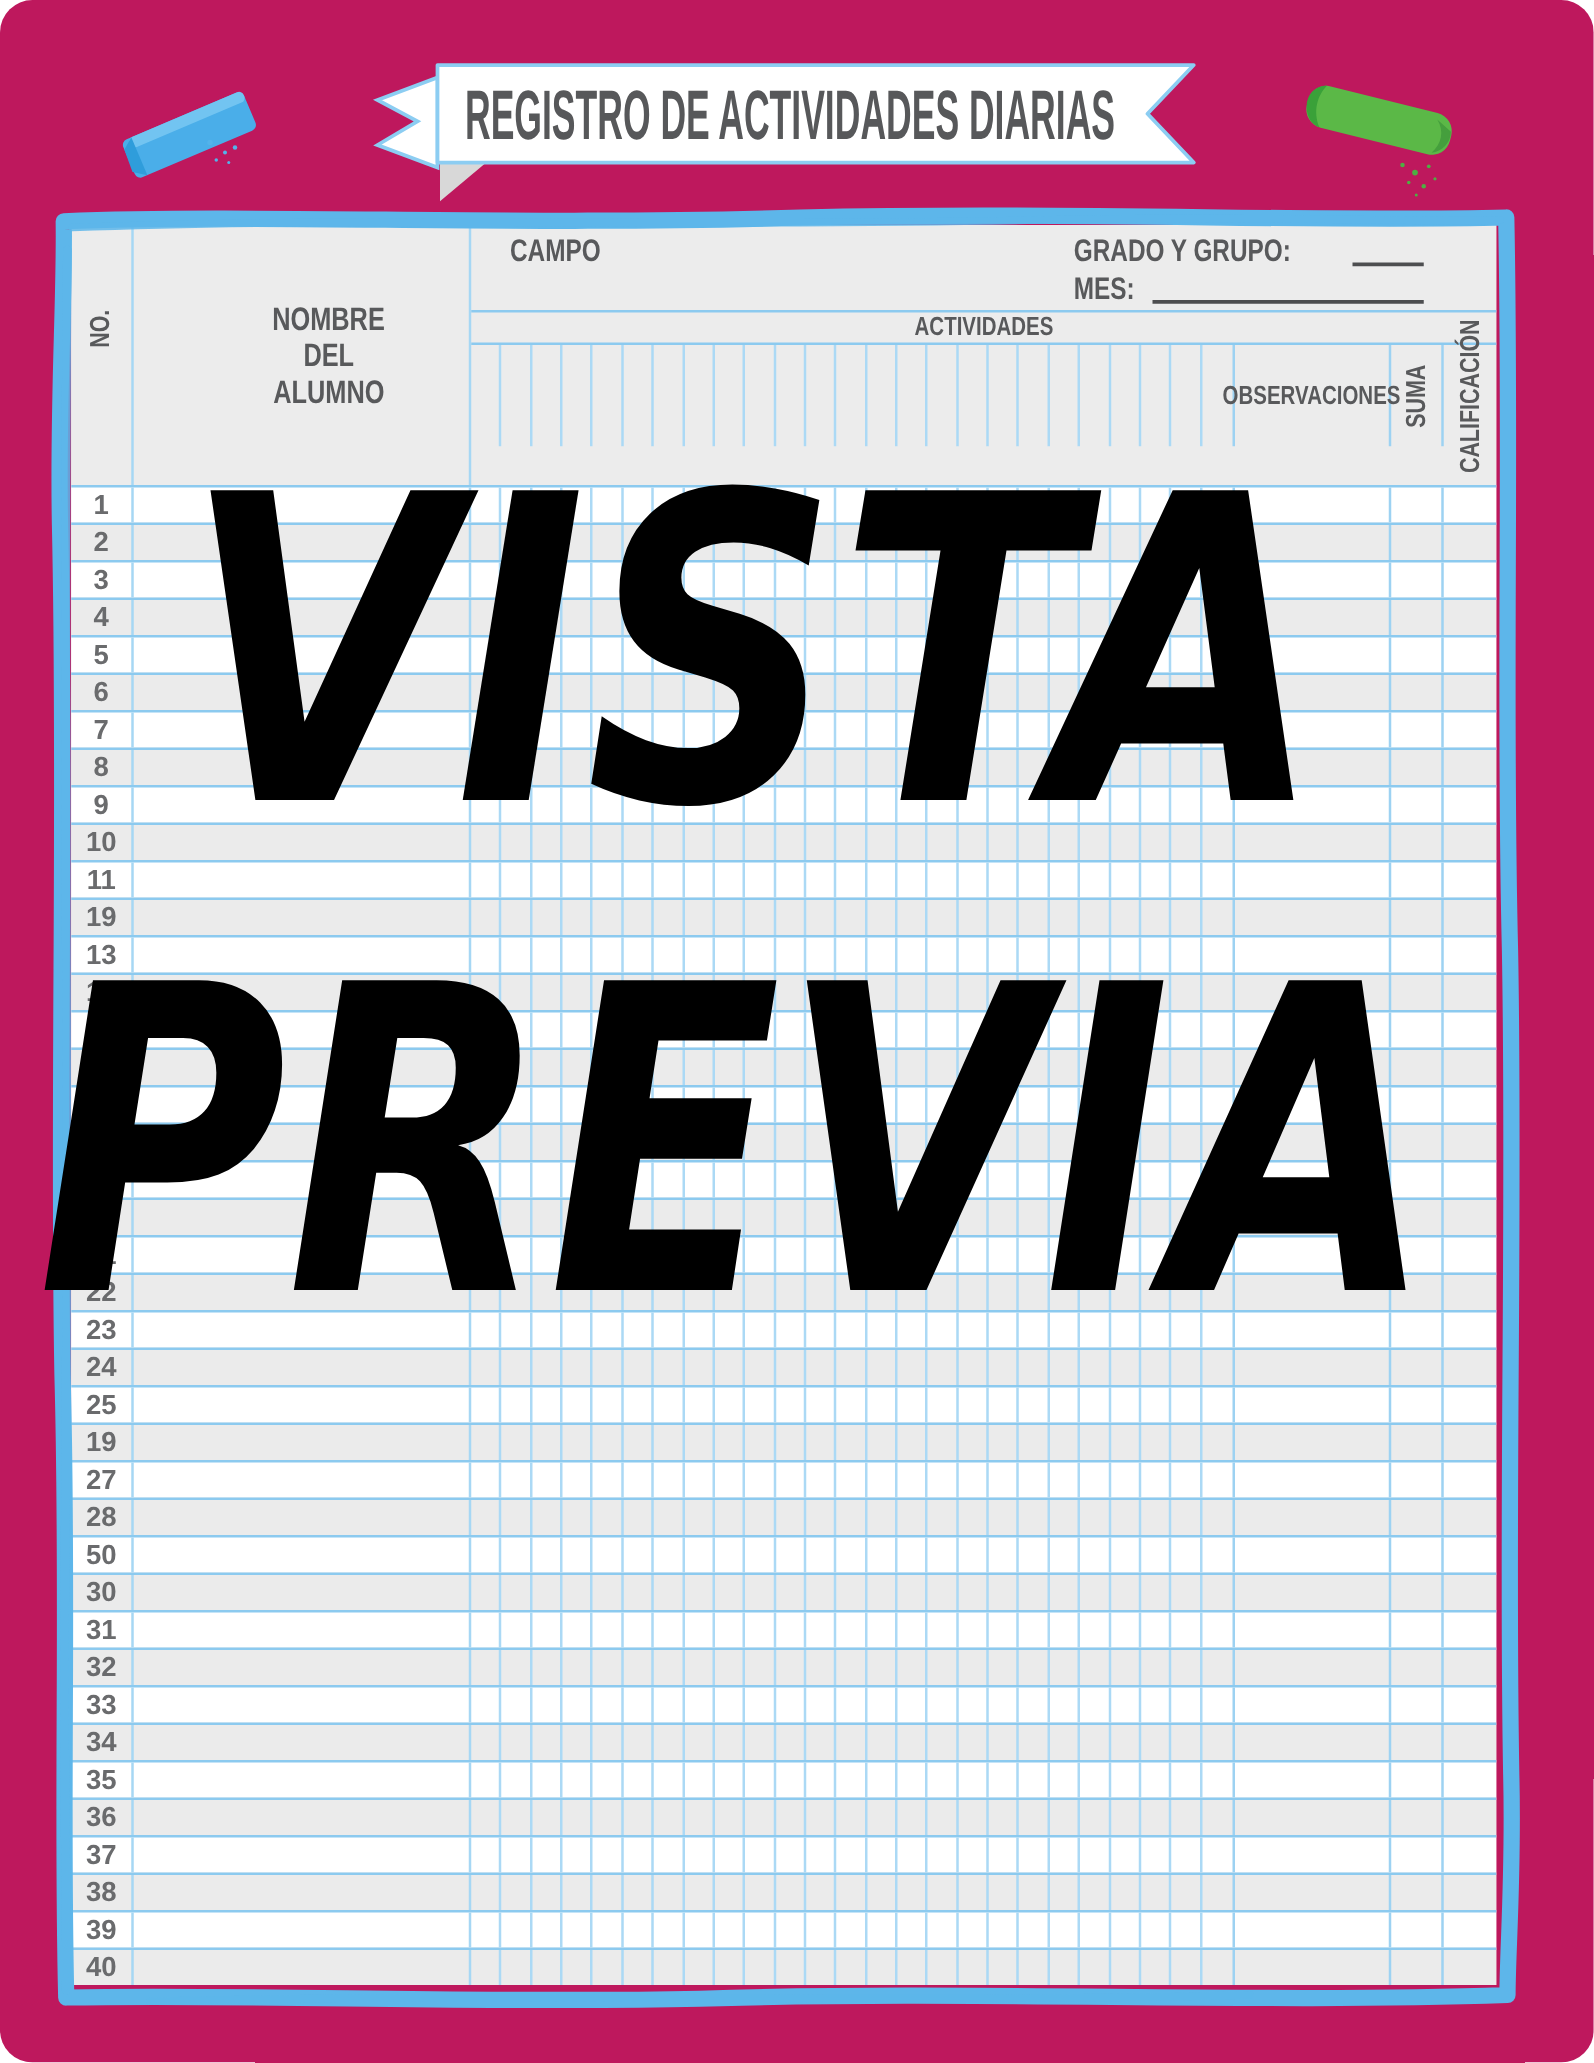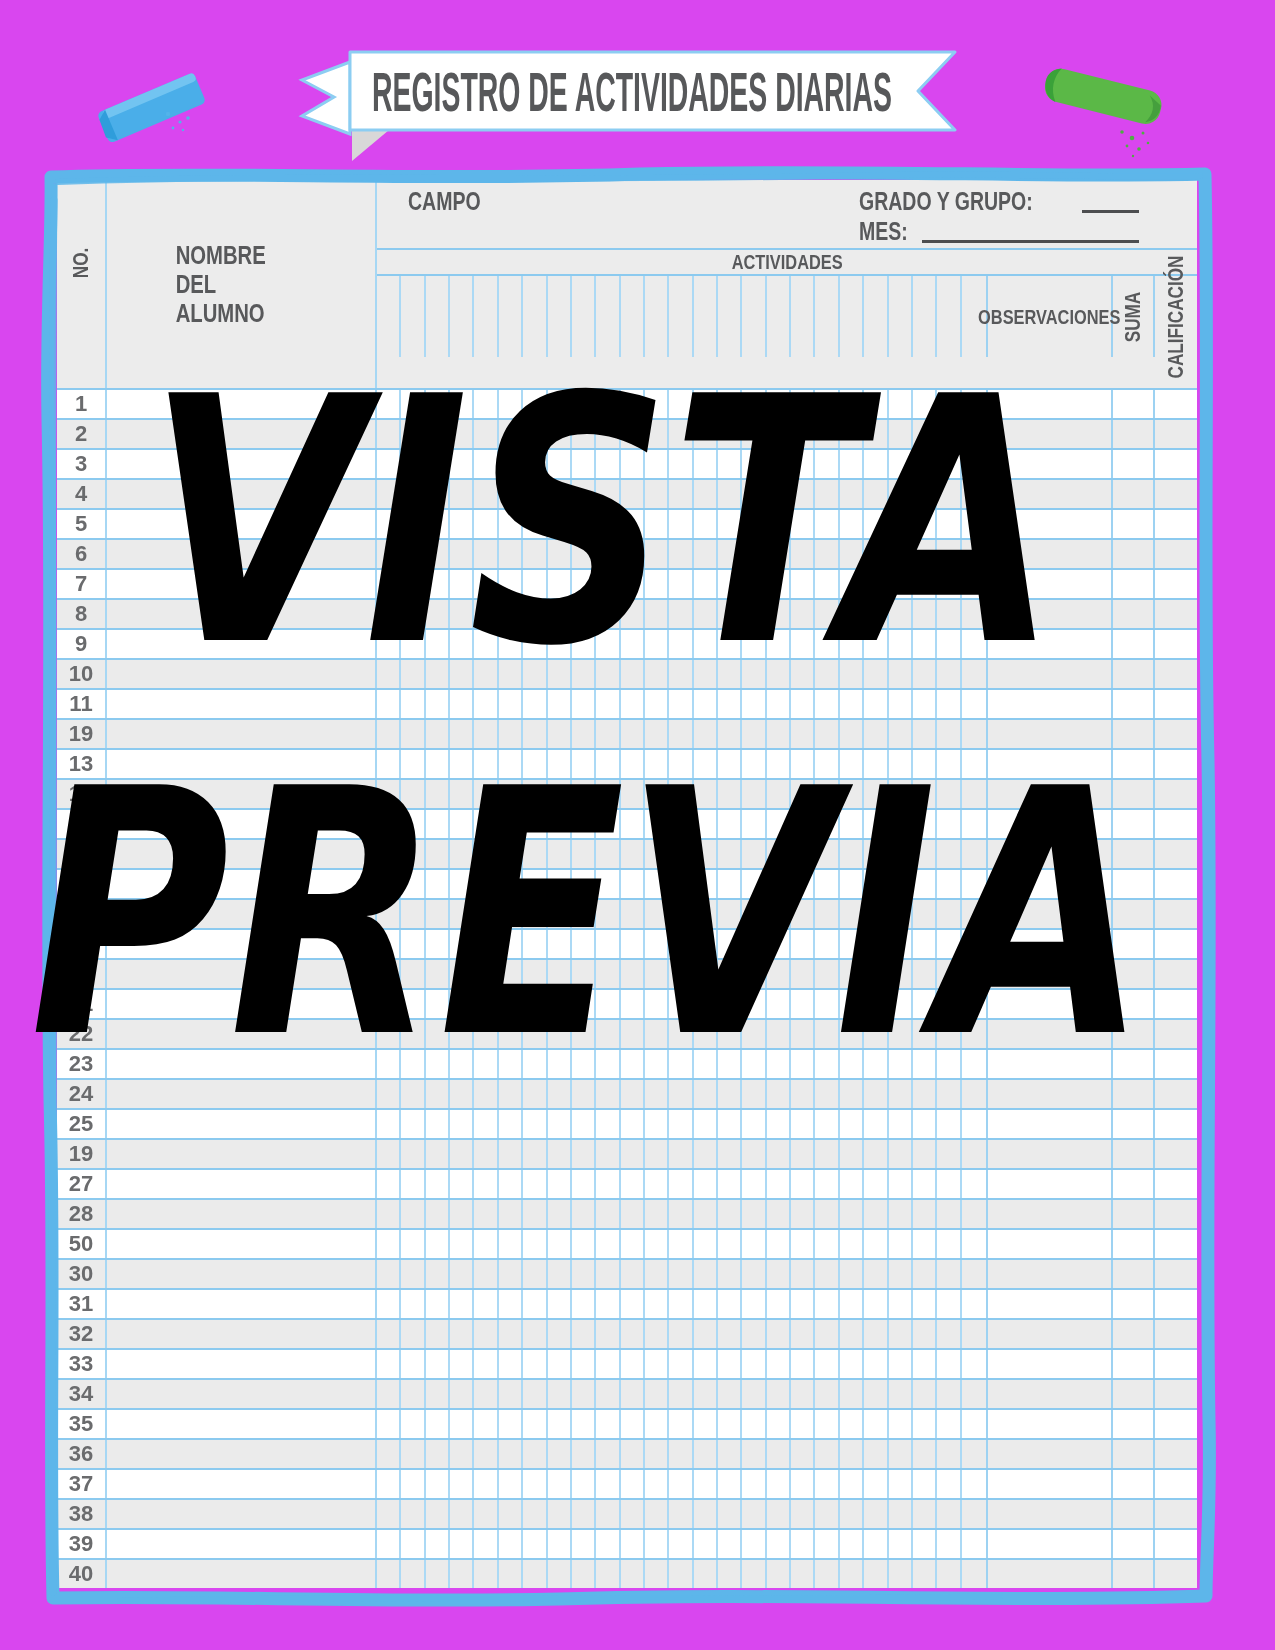--- a/index.html
+++ b/index.html
@@ -1,30 +1,30 @@
 <!DOCTYPE html>
 <html><head>
 <meta charset="utf-8">
 <style>
   html,body{margin:0;padding:0;background:#ffffff;}
-  .page{position:relative;width:1275px;height:1650px;background:#d946ef;overflow:hidden;
-        font-family:"Liberation Sans",sans-serif;}
+  .page{position:relative;width:1275px;height:1650px;background:#be185d;overflow:hidden;
+        font-family:"Liberation Sans",sans-serif;border-radius:26px;}
 
   
   .deco{position:absolute;pointer-events:none;}
   #frame-svg{left:0;top:0;z-index:3;}
   #banner-svg{left:0;top:0;z-index:4;}
   #watermark-svg{left:0;top:0;z-index:9;}
 
   
   .sheet{position:absolute;left:57px;top:180px;width:1140px;z-index:2;background:#fff;}
 
   .thead{height:208px;background:#ececec;display:grid;grid-template-columns:50px 270px 820px;}
   .h-no{border-right:2px solid #a6d7f4;display:flex;align-items:flex-start;justify-content:center;padding-top:70px;}
-  .h-nombre{border-right:2px solid #a6d7f4;display:flex;flex-direction:column;justify-content:center;
+  .h-nombre{border-right:2px solid #a6d7f4;display:flex;flex-direction:column;align-items:center;justify-content:center;
             gap:2px;color:#58595b;font-weight:bold;font-size:26px;line-height:27px;margin-left:44px;}
   .h-right{display:flex;flex-direction:column;}
 
   .infoband{height:68px;display:flex;color:#58595b;font-weight:bold;font-size:25px;padding-top:6px;box-sizing:border-box;}
   .campo-block{width:455px;padding-left:31px;box-sizing:border-box;}
   .grado-block{width:300px;margin-left:27px;padding-right:20px;box-sizing:border-box;}
   .iline{display:flex;align-items:flex-end;height:30px;}
   .uline{flex:1;border-bottom:3px solid #4d4e50;margin-bottom:3px;}
 
   .actband{height:28px;border-top:2px solid #8ccaef;border-bottom:2px solid #8ccaef;box-sizing:border-box;

